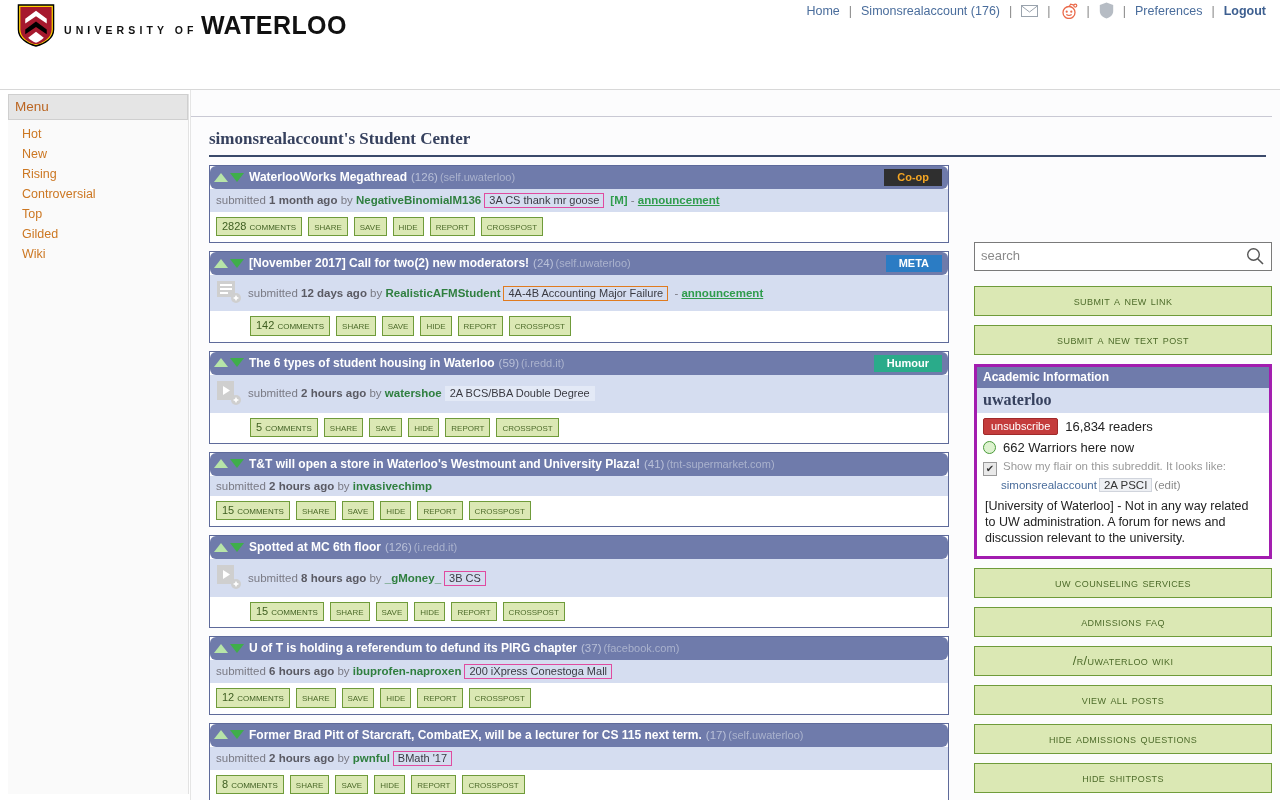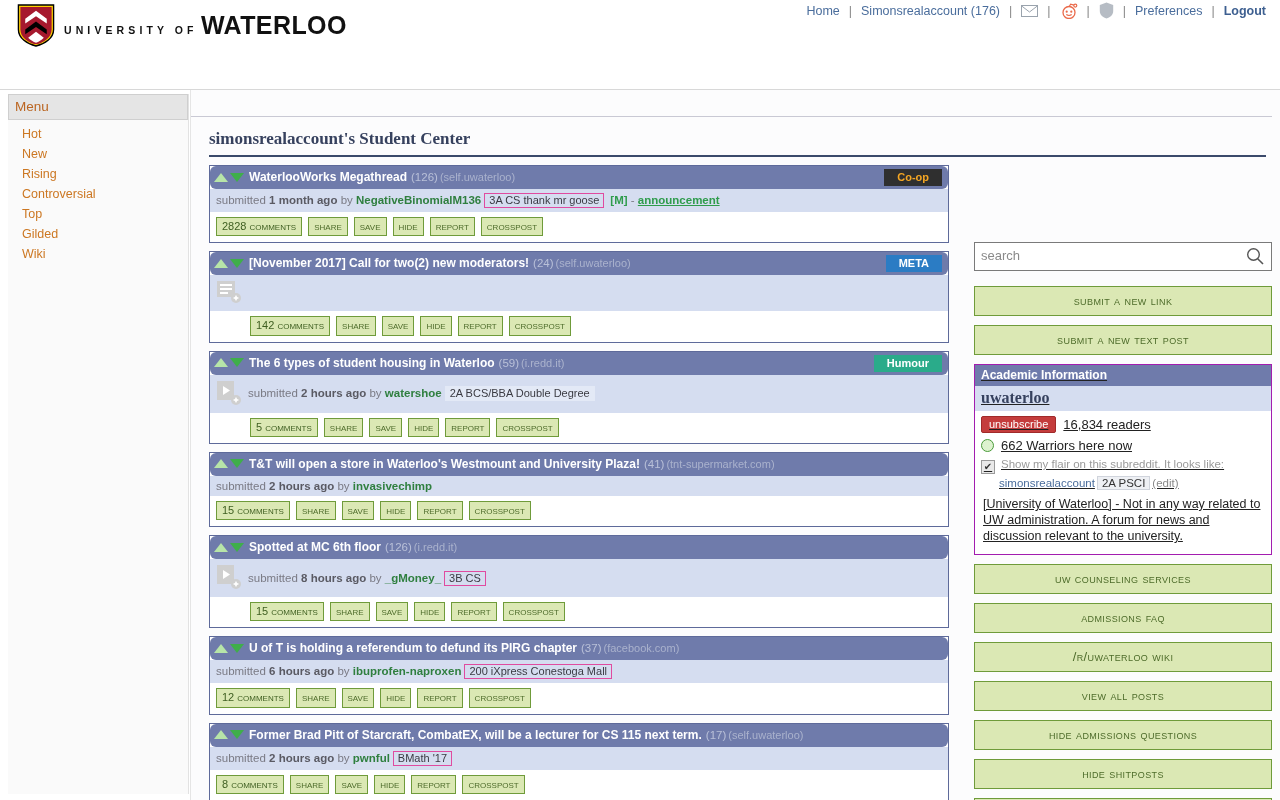--- a/index.html
+++ b/index.html
@@ -216,21 +216,21 @@
     text-align: center;
     font-variant: small-caps;
     text-transform: lowercase;
     font-size: 13px;
     padding: 6px 4px 7px 4px;
     margin-bottom: 9px;
     text-decoration: none;
     letter-spacing: 0.4px;
   }
 
-  .sidebox { border: 1px solid #a21caf; margin-bottom: 9px; text-decoration: underline; }
+  .sidebox { border: 3px solid #a21caf; margin-bottom: 9px; }
   .sidebox-head {
     background: #6f7bab; color: #ffffff;
     font-weight: bold; font-size: 12px;
     padding: 3px 6px 4px 6px;
   }
   .sidebox-body { background: #d5ddf0; padding: 0; }
   .sub-name {
     font-family: "Liberation Serif", serif;
     font-size: 16px; font-weight: bold;
     color: #36415e;
@@ -387,20 +387,21 @@
           <div class="post-sub">
             <span class="thumb"><svg width="26" height="26" viewBox="0 0 26 26">
                 <rect x="1" y="2" width="18" height="16" fill="#cfcfcf"></rect>
                 <rect x="4" y="5" width="12" height="2" fill="#fff"></rect>
                 <rect x="4" y="9" width="12" height="2" fill="#fff"></rect>
                 <rect x="4" y="13" width="8" height="2" fill="#fff"></rect>
                 <circle cx="20" cy="19" r="5" fill="#cfcfcf"></circle>
                 <rect x="19.2" y="16.6" width="1.6" height="4.8" fill="#fff"></rect>
                 <rect x="17.6" y="18.2" width="4.8" height="1.6" fill="#fff"></rect>
               </svg></span>
+            <span class="sub-text"><span>submitted</span> <b>12 days ago</b> <span>by</span> <a href="#" class="author">RealisticAFMStudent</a><span class="userflair orange">4A-4B Accounting Major Failure</span> <span class="dash">-</span> <a href="#" class="ann-tag">announcement</a></span>
           </div>
           <div class="post-actions indent">
             <a href="#" class="act comments">142 comments</a>
             <a href="#" class="act">share</a>
             <a href="#" class="act">save</a>
             <a href="#" class="act">hide</a>
             <a href="#" class="act">report</a>
             <a href="#" class="act">crosspost</a>
           </div>
         </div>

